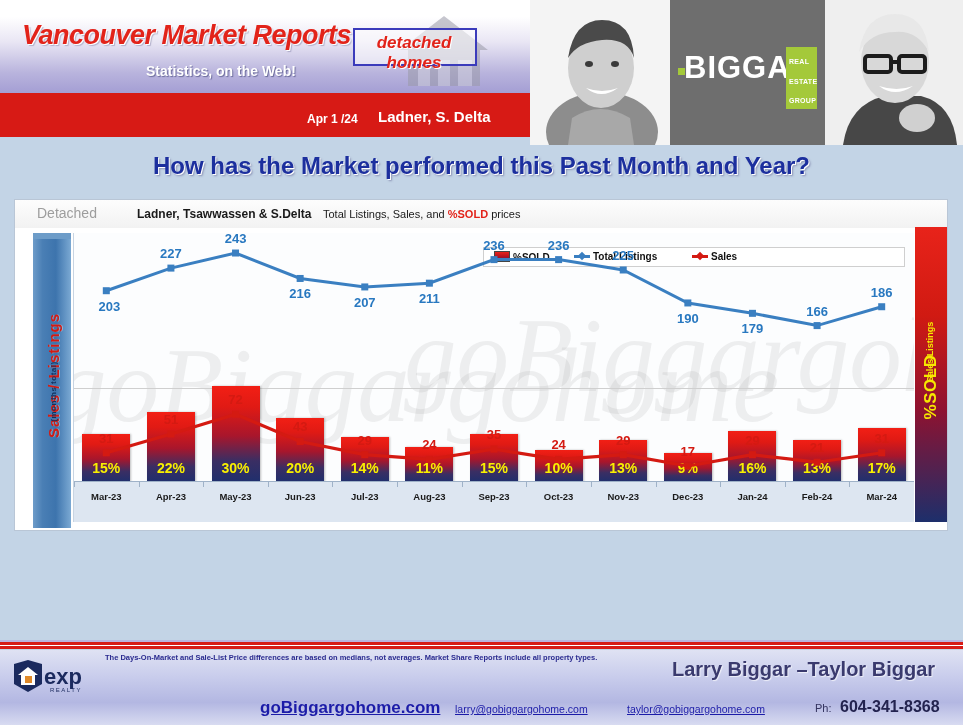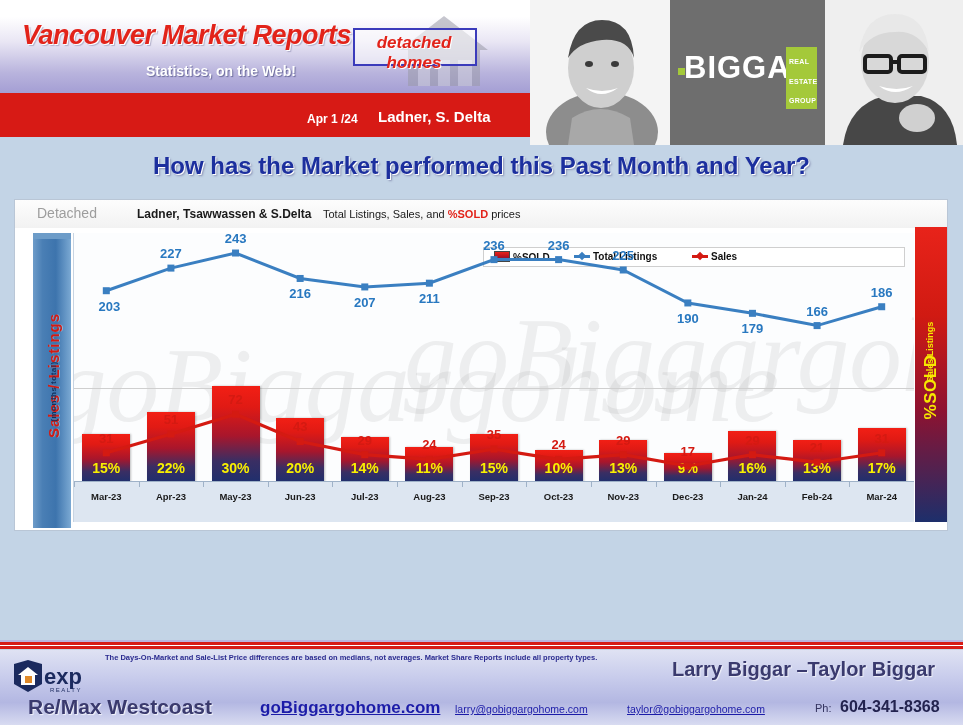--- a/index.html
+++ b/index.html
@@ -397,20 +397,19 @@
     <polygon points="18,9 28,17 25,17 25,27 11,27 11,17 8,17" fill="#ffffff"></polygon>
     <rect x="15" y="18" width="7" height="7" fill="#e08a2a"></rect>
     <text x="34" y="26" font-family="Liberation Sans, sans-serif" font-size="22" font-weight="bold" fill="#1b2a5e">exp</text>
     <text x="40" y="34" font-family="Liberation Sans, sans-serif" font-size="6" letter-spacing="1.5" fill="#1b2a5e">REALTY</text>
   </svg>
 
   <div class="disclaimer">
     <div>The Days-On-Market and Sale-List Price differences are based on medians, not averages. Market Share Reports include all property types.</div>
   </div>
 
-  <div class="remax">Re/Max Westcoast</div>
   <div class="gobig">goBiggargohome.com</div>
   <div class="em1">larry@gobiggargohome.com</div>
   <div class="em2">taylor@gobiggargohome.com</div>
   <div class="agents">Larry Biggar –Taylor Biggar</div>
   <div class="phlbl">Ph:</div>
   <div class="phnum">604-341-8368</div>
 </div>
 
 </body></html>

